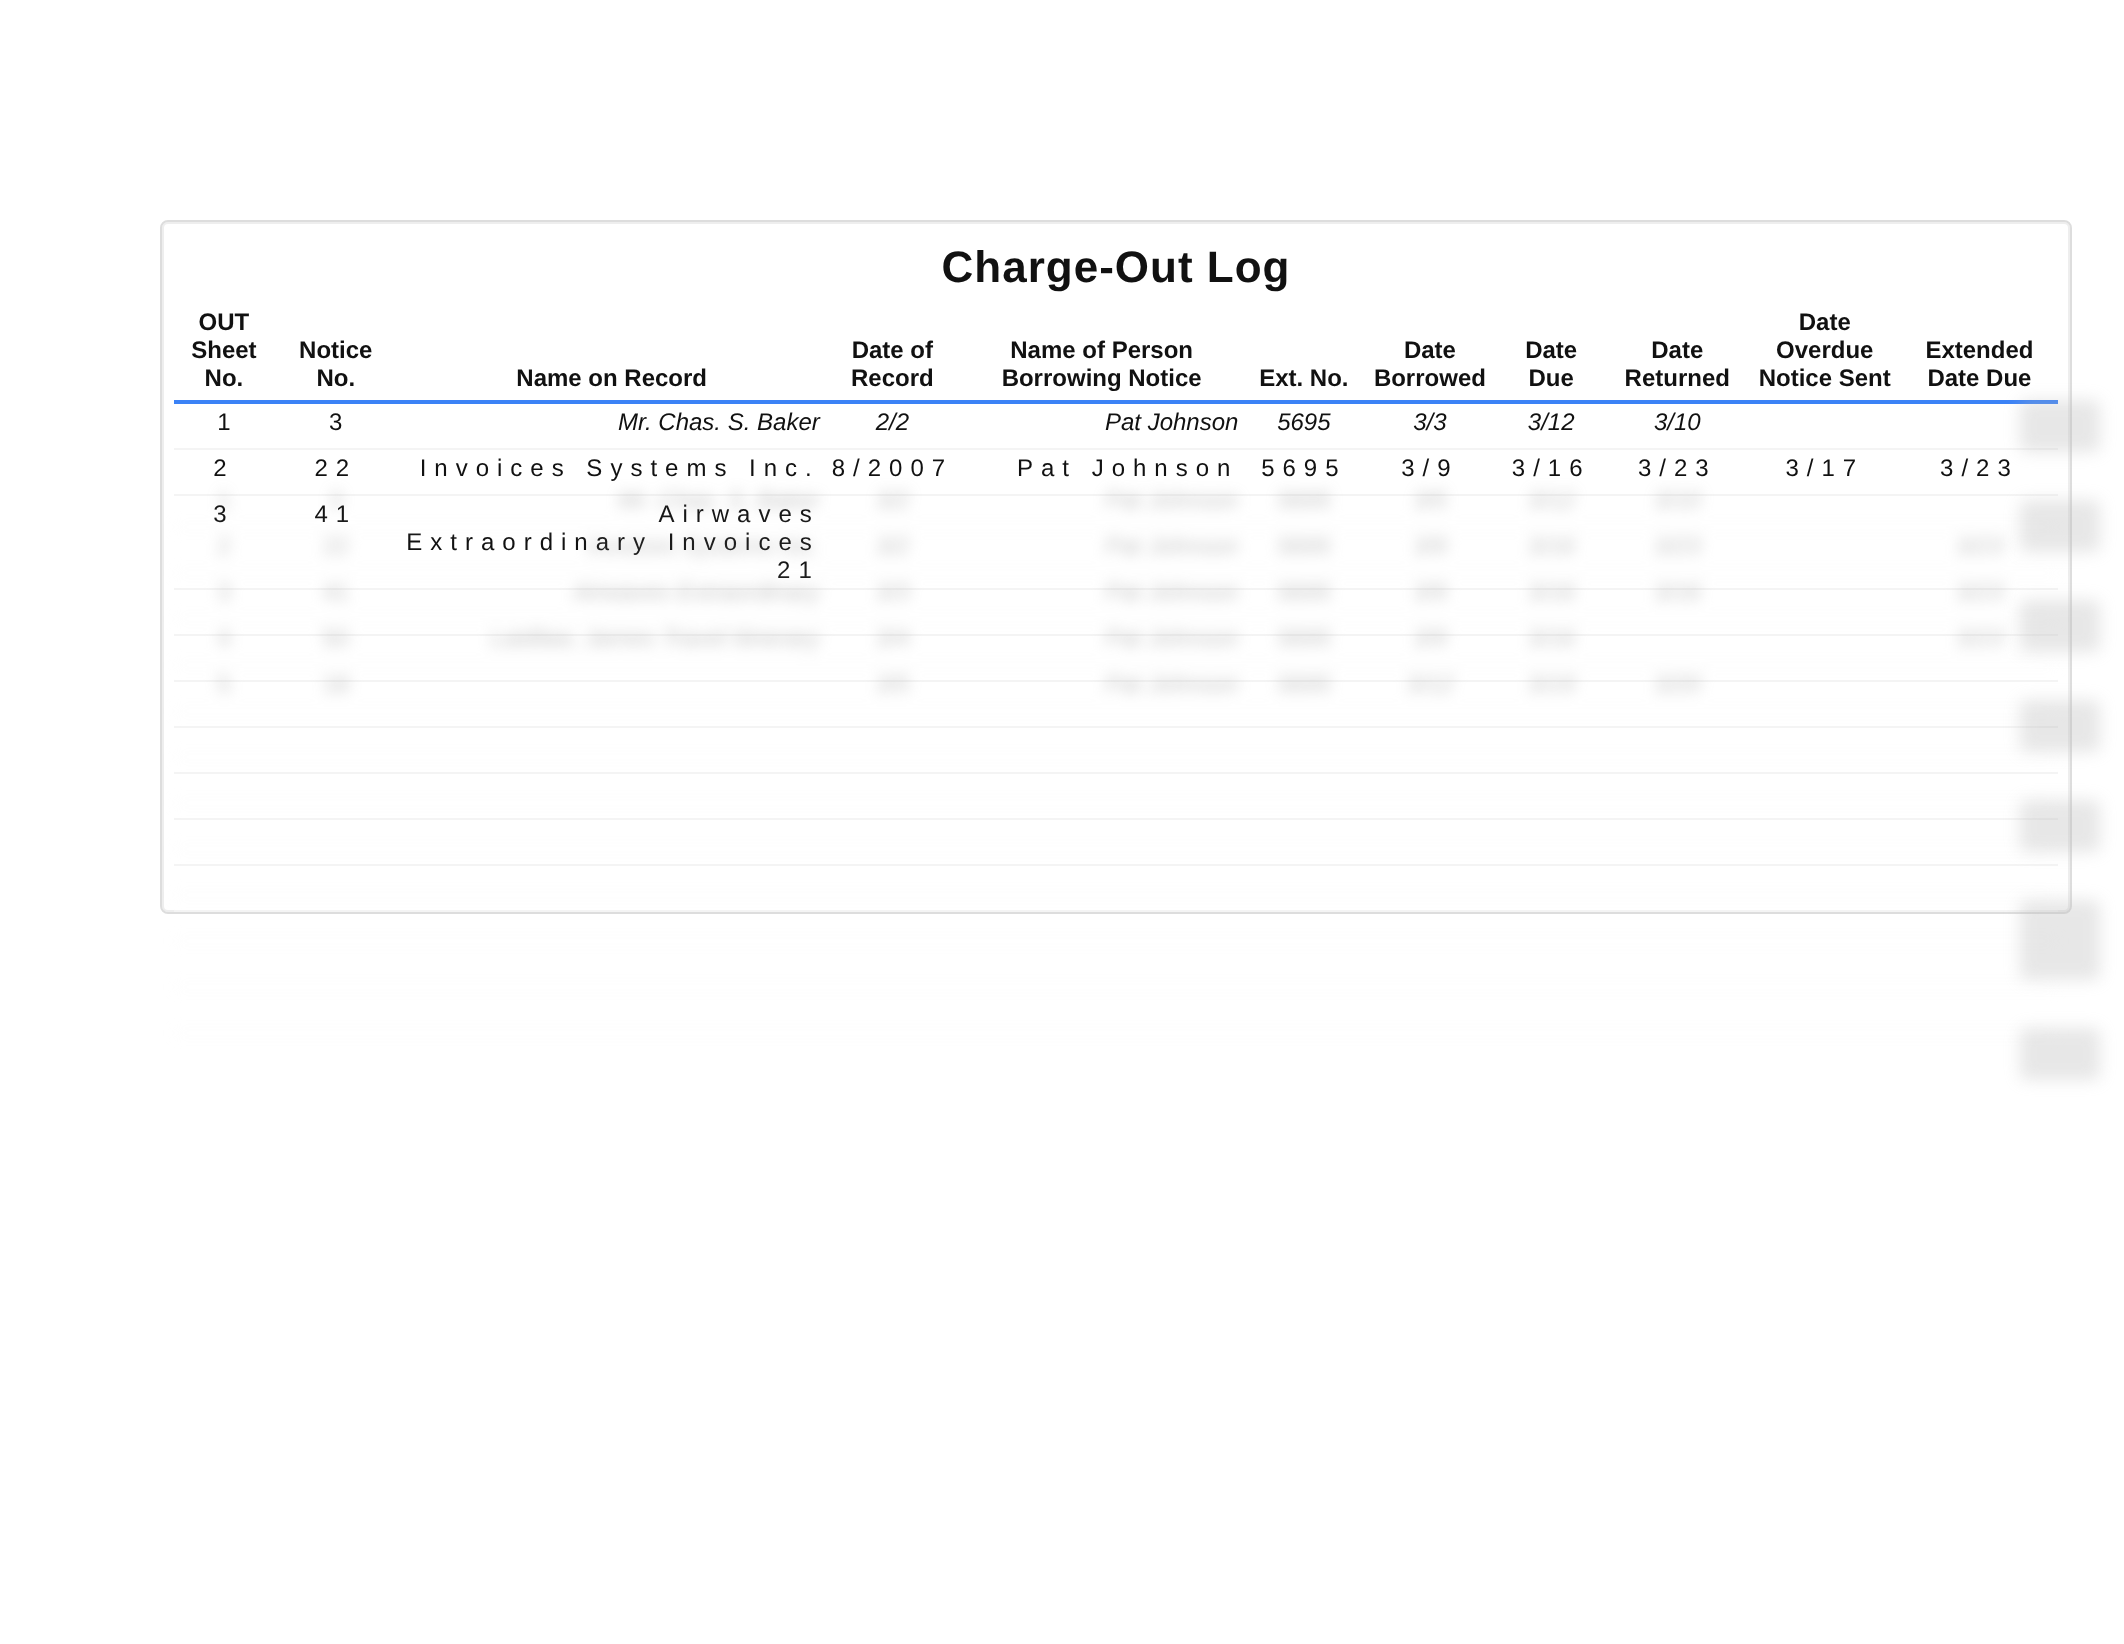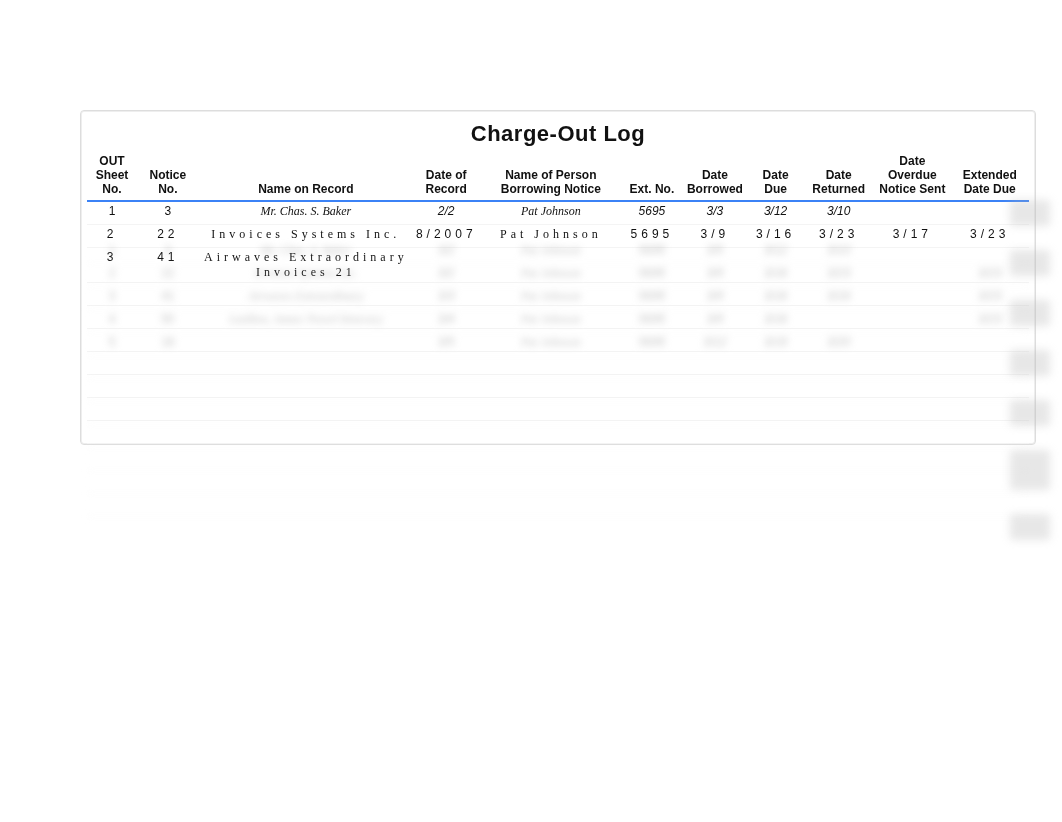--- a/index.html
+++ b/index.html
@@ -61,21 +61,21 @@
     border-bottom: 2px solid #3b82f6;
   }
   td {
     font-size: 12px;
     padding: 2px 3px;
     vertical-align: top;
     height: 18px;
     border-bottom: 1px solid #f4f4f4;
   }
   td.center { text-align: center; }
-  td.left   { text-align: center; font-family: Liberation Serif, serif; }
+  td.left   { text-align: right; }
   
   .r-sharp td { color: #111; font-style: italic; }
   .r-sharp td.num { font-style: normal; }
   .r-sharp.wide td { font-style: normal; letter-spacing: 4px; }
   
   .ghost-layer {
     position: absolute;
     left: 6px; right: 6px;
     top: 130px;
     pointer-events: none;

